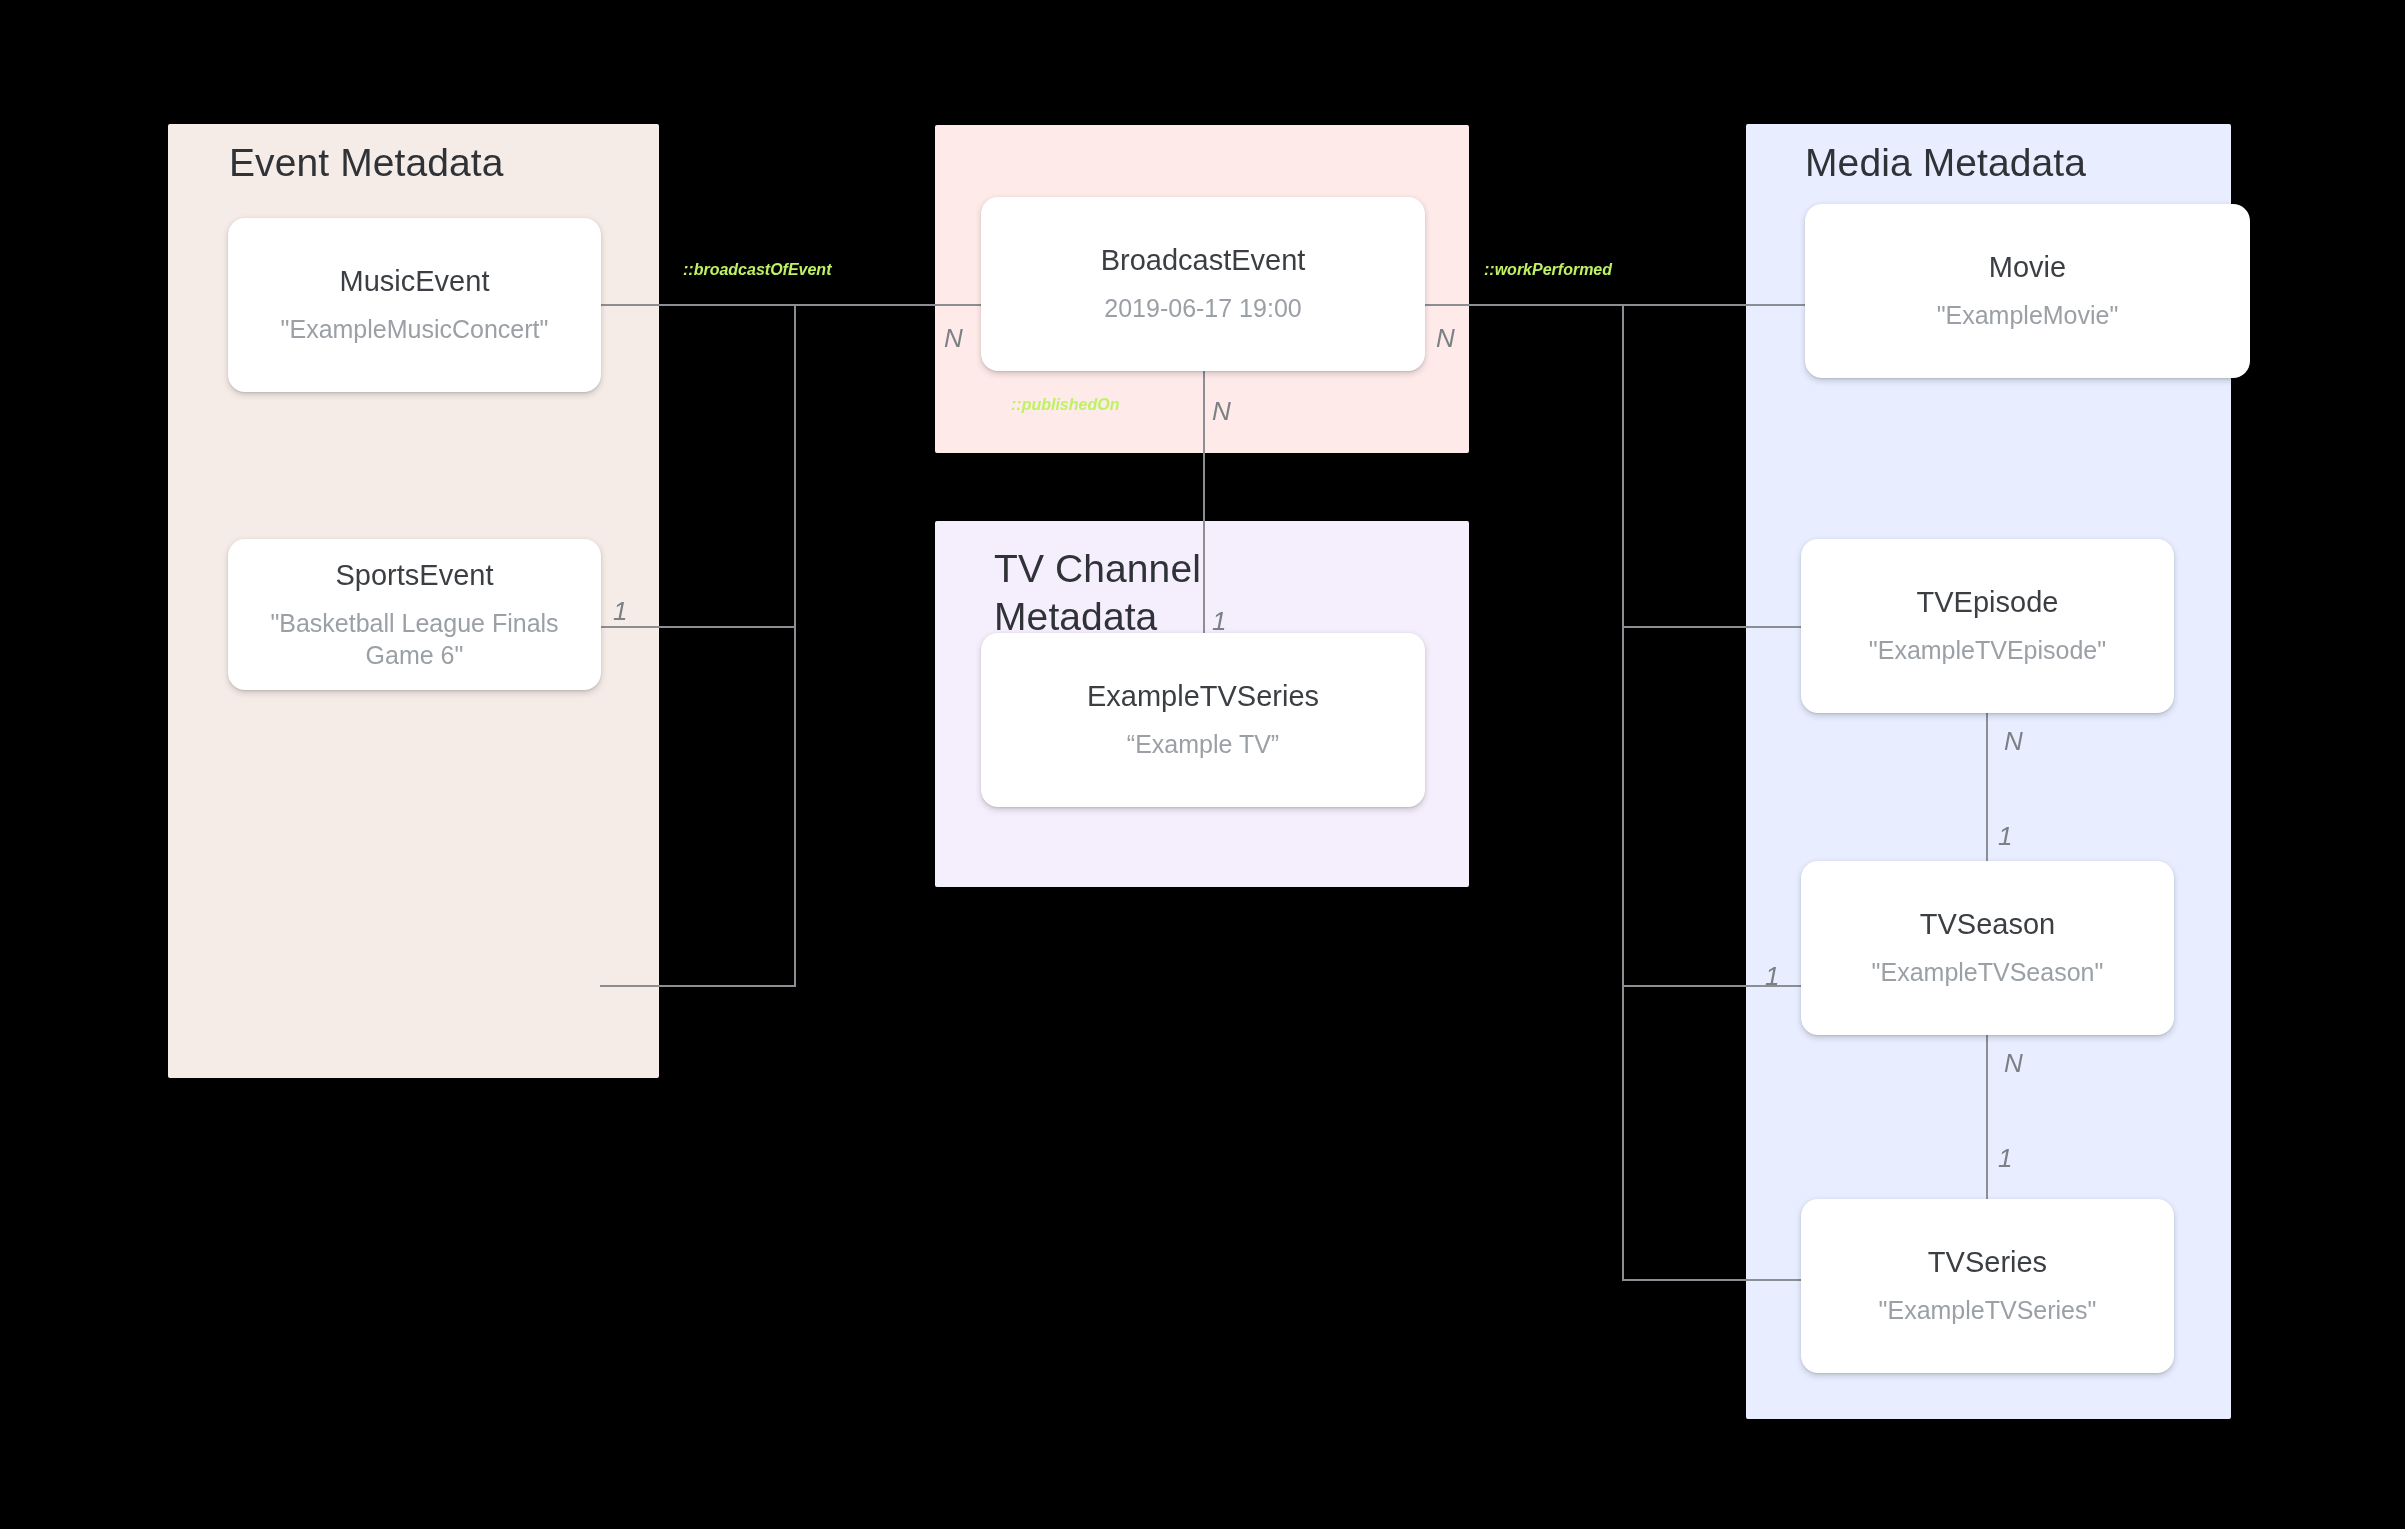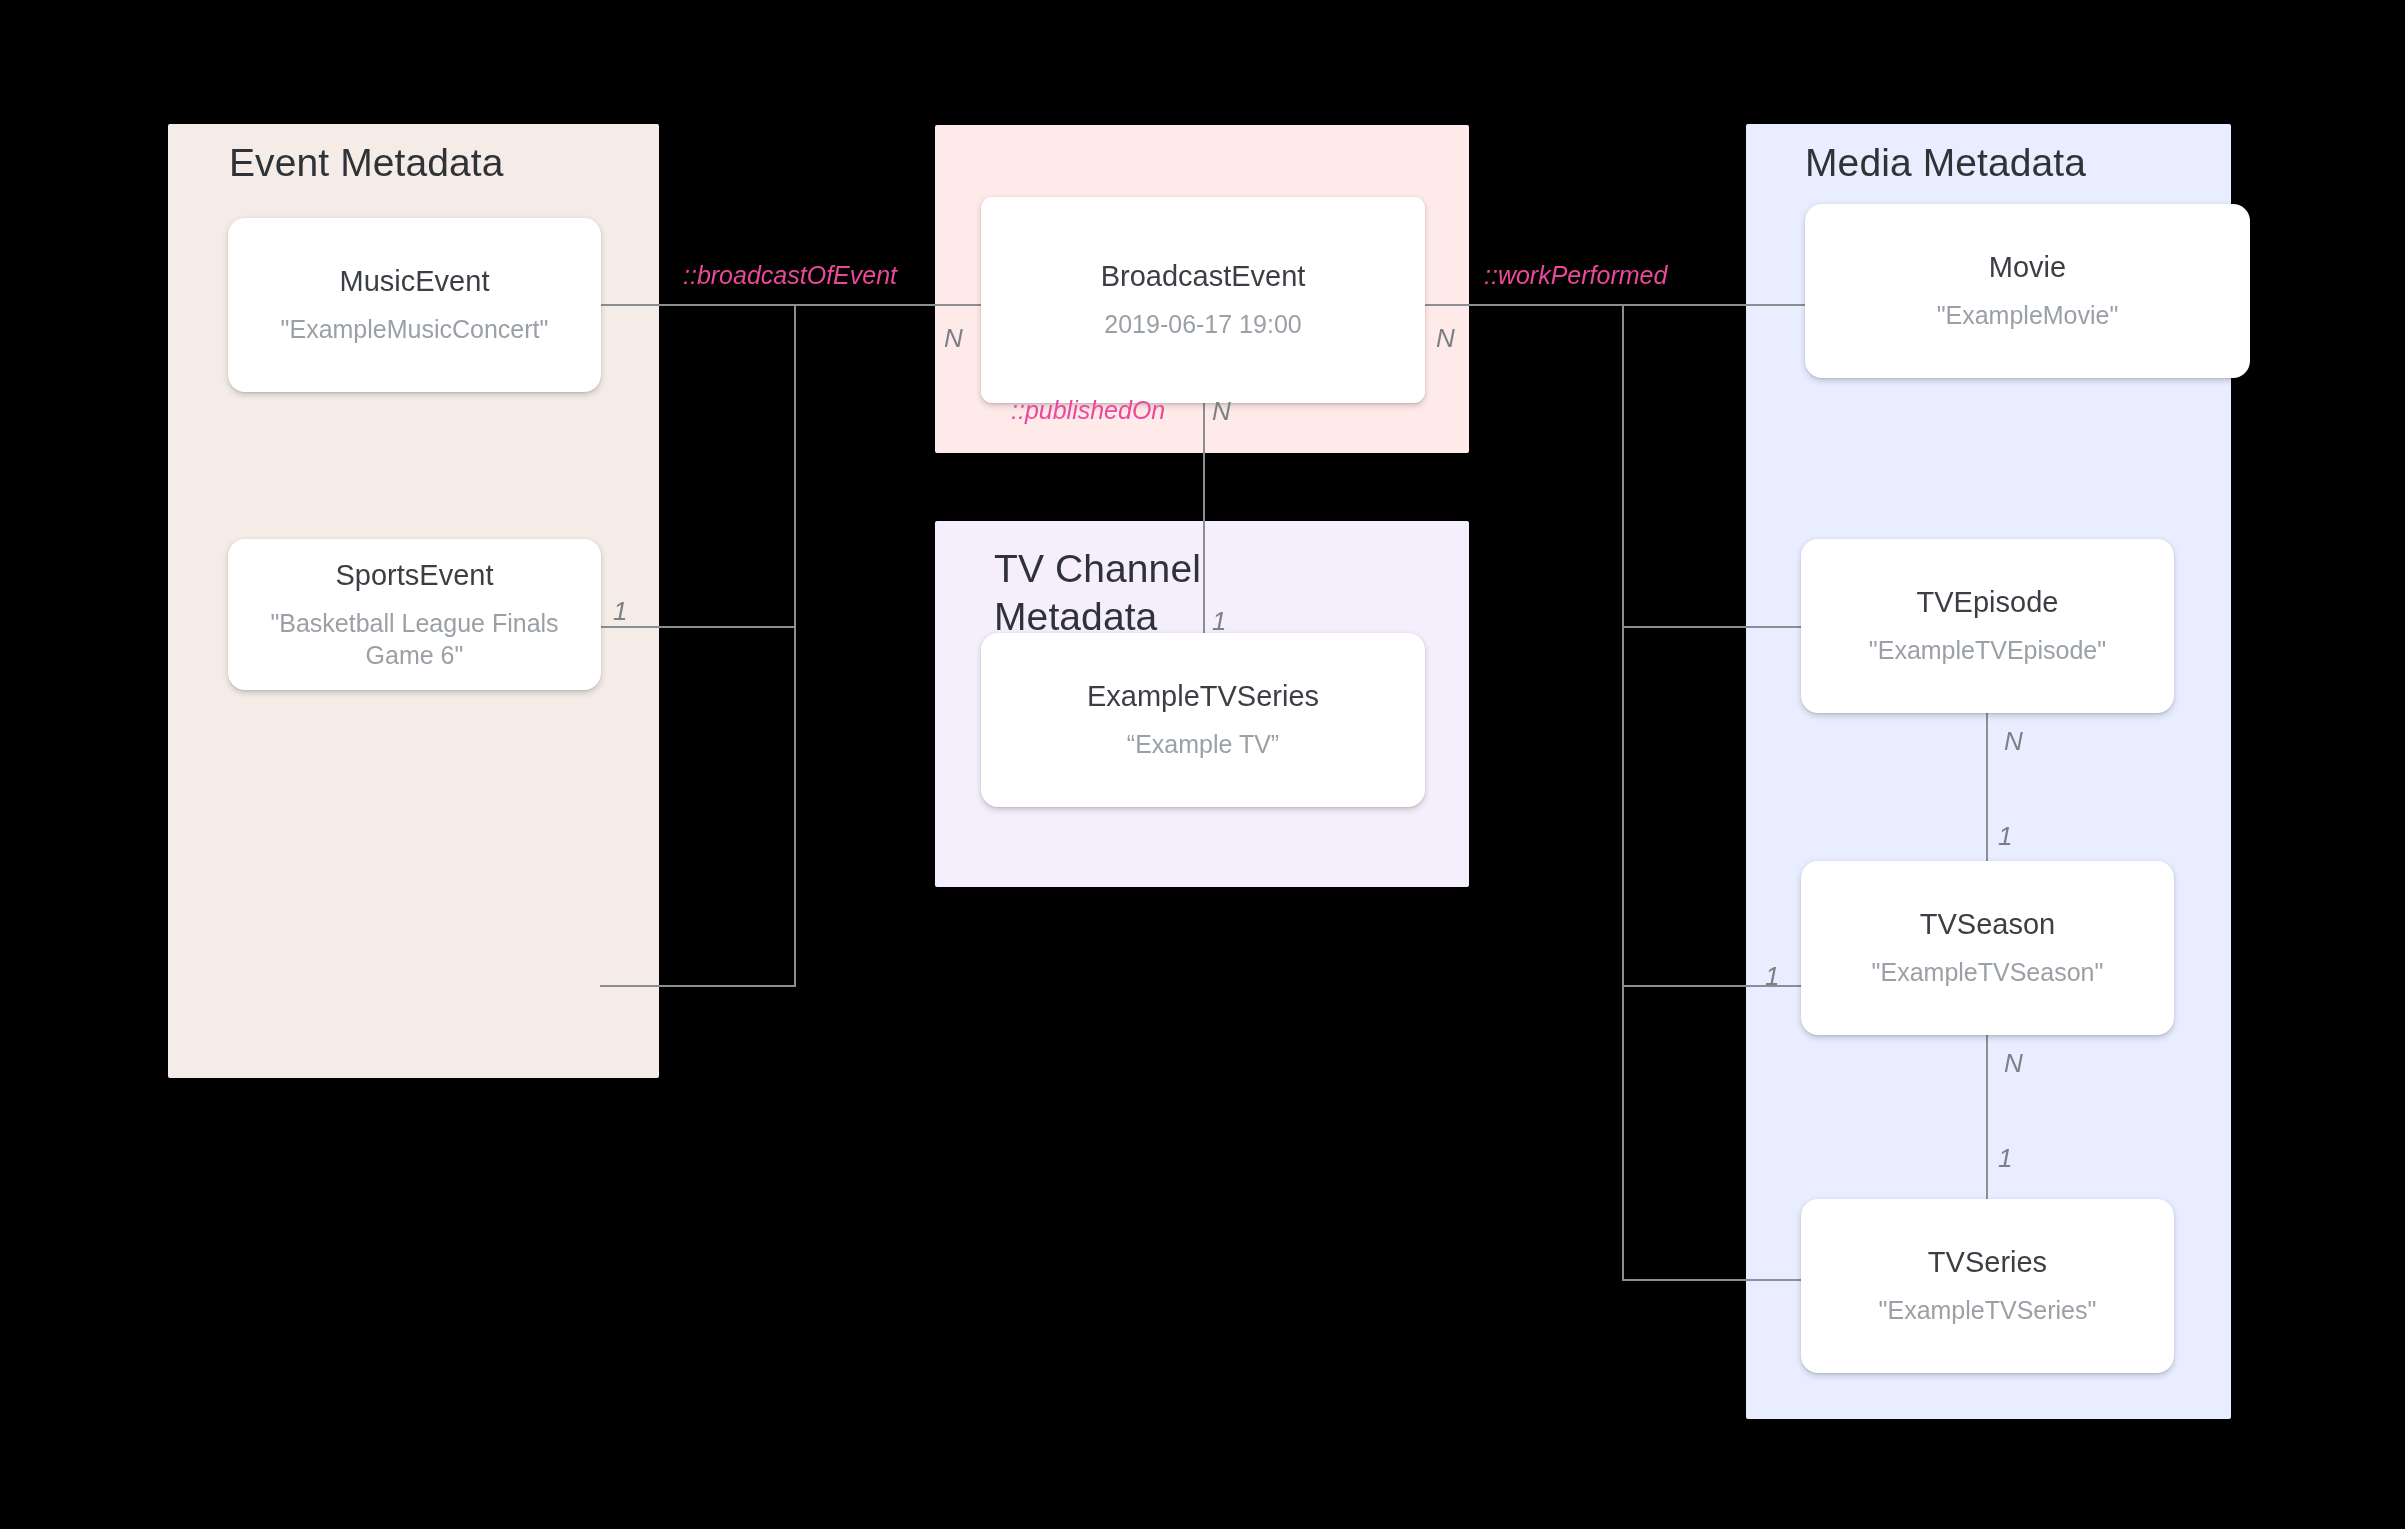--- a/index.html
+++ b/index.html
@@ -15,22 +15,22 @@
         box-shadow:0 2.9px 6.7px rgba(0,0,0,.17),0 1px 1.9px rgba(0,0,0,.10);
         display:flex;flex-direction:column;align-items:center;justify-content:center;
         text-align:center;padding:9.6px 15.3px;box-sizing:border-box;}
   .card-title{font-size:29px;color:#3b3f44;line-height:1.2;}
   .card-sub{font-size:25px;color:#9aa0a6;line-height:1.25;margin-top:15.3px;}
 
   .ln{position:absolute;background:#8b8f94;}
   .ln.h{height:1.9px;}
   .ln.v{width:1.9px;}
 
-  .rel-label{position:absolute;font-size:25px;color:#ec4899;
-             font-style:italic;font-weight:normal;white-space:nowrap;}
+  .rel-label{position:absolute;font-size:16px;color:#bef264;
+             font-style:italic;font-weight:bold;white-space:nowrap;}
   .card-num{position:absolute;font-size:26px;color:#7b8085;
             font-style:italic;white-space:nowrap;}
 </style>
 </head>
 <body>
 
 <div id="stage">
 
   <div class="panel" style="left:168px;top:124px;width:491px;height:954px;background:#f5ece8;"></div>
   <div class="panel" style="left:935px;top:125px;width:534px;height:328px;background:#ffeaea;"></div>
@@ -62,21 +62,21 @@
     <div class="card-title">MusicEvent</div>
     <div class="card-sub">"ExampleMusicConcert"</div>
   </div>
 
   <div class="card" style="left:228px;top:539px;width:373px;height:151px;">
     <div class="card-title">SportsEvent</div>
     <div class="card-sub">"Basketball League Finals Game 6"</div>
   </div>
 
 
-  <div class="card" style="left:981px;top:197px;width:444px;height:206px;border-radius:11px;">
+  <div class="card" style="left:981px;top:197px;width:444px;height:174px;">
     <div class="card-title">BroadcastEvent</div>
     <div class="card-sub">2019-06-17 19:00</div>
   </div>
 
   <div class="card" style="left:981px;top:633px;width:444px;height:174px;">
     <div class="card-title">ExampleTVSeries</div>
     <div class="card-sub">“Example TV”</div>
   </div>
 
   <div class="card" style="left:1805px;top:204px;width:445px;height:174px;">

